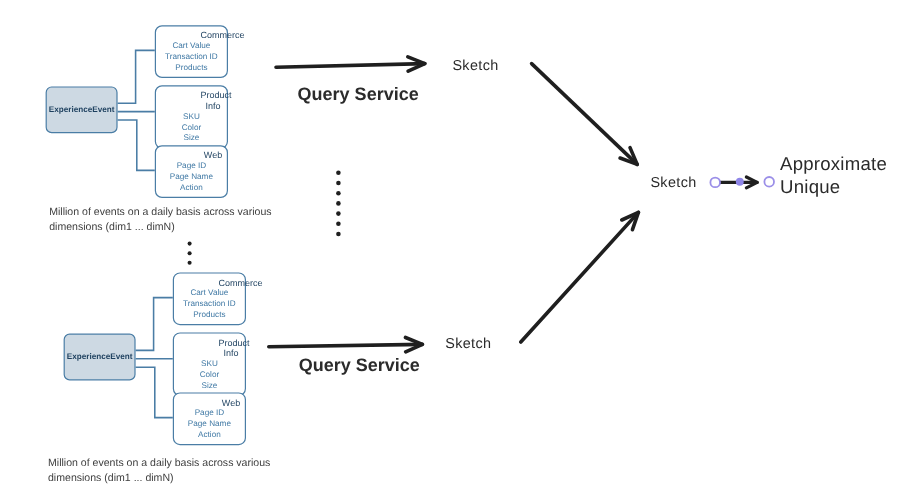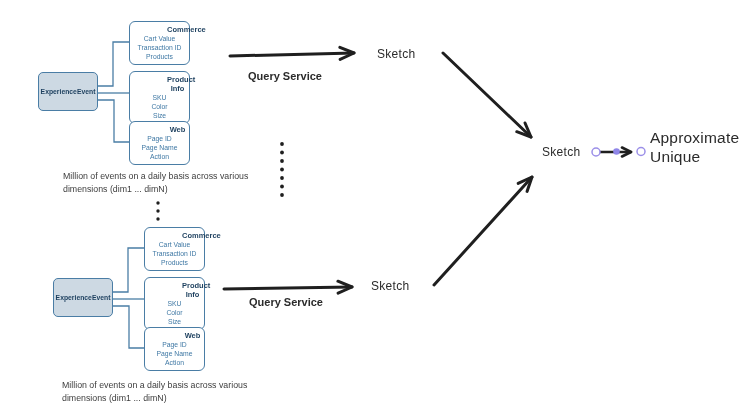--- a/index.html
+++ b/index.html
@@ -12,26 +12,26 @@
     width:60px; height:39px;
     background:var(--event-fill); border:1.4px solid var(--box-border); border-radius:5px;
     display:flex; align-items:center; justify-content:center;
     font-size:6.8px; font-weight:bold; color:var(--title-text); letter-spacing:0;
   }
   .attr-box {
     width:61px; min-height:40px;
     background:var(--box-fill); border:1.3px solid var(--box-border); border-radius:6px;
     padding:3px 1px; text-align:center;
   }
-  .attr-title { font-size:7.5px; font-weight:bold; color:var(--title-text); margin-bottom:1px;margin-left:36px; }
+  .attr-title { font-size:7.5px; font-weight:normal; color:var(--title-text); margin-bottom:1px;margin-left:36px; }
   .attr-line  { font-size:6.8px; color:var(--attr-text); line-height:1.3; }
 
-  .caption { position:absolute; z-index:2; font-size:8.8px; color:var(--caption-text); line-height:1.45;margin-left:22px; }
+  .caption { position:absolute; z-index:2; font-size:8.8px; color:var(--caption-text); line-height:1.45; }
 
-  .flow-label   { position:absolute; z-index:2; font-size:11px; font-weight:bold; color:var(--label-text); }
+  .flow-label   { position:absolute; z-index:2; font-size:15px; font-weight:bold; color:var(--label-text); }
   .sketch-label { position:absolute; z-index:2; font-size:12px; color:var(--label-text); letter-spacing:0.3px; }
   .result-label { position:absolute; z-index:2; width:104px; font-size:15.5px; color:var(--label-text); line-height:1.22; letter-spacing:0.2px; }
 </style>
 </head>
 <body>
 
 <div id="canvas">
 
   <svg class="overlay" width="750" height="413" viewBox="0 0 750 413">
     <defs>

